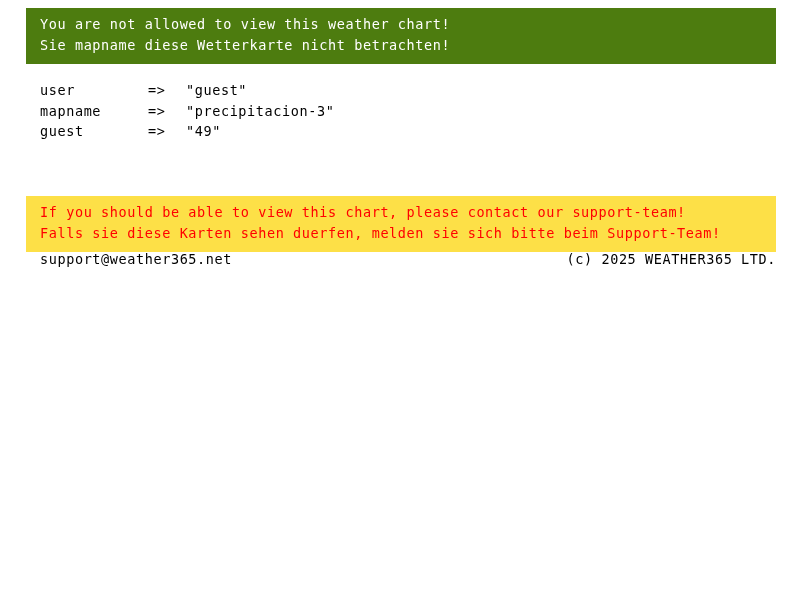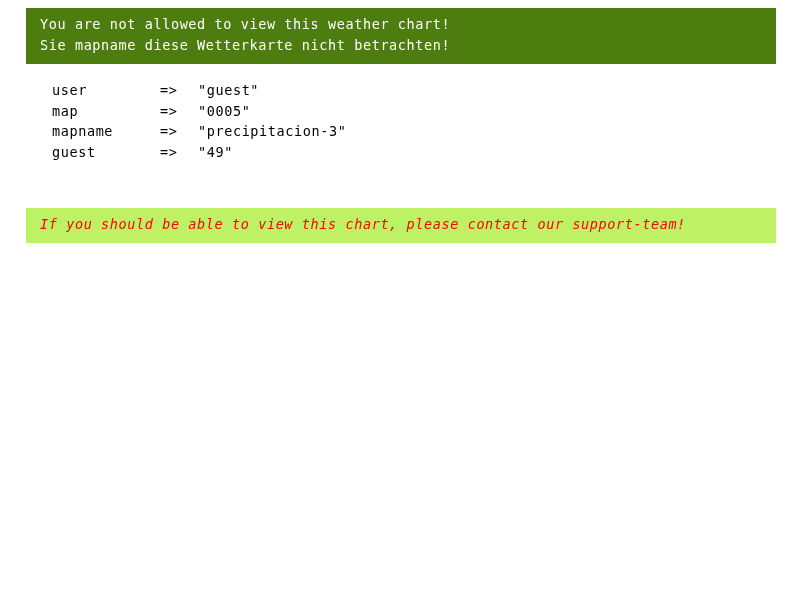--- a/index.html
+++ b/index.html
@@ -29,31 +29,30 @@
     line-height: 21px;
     letter-spacing: 0.6px;
     white-space: nowrap;
   }
   .banner-error {
     top: 8px;
     background: #4d7c0f;
     color: #ffffff;
   }
   .banner-info {
-    top: 208px;
-    background: #bef264;
+    top: 196px;
+    background: #fde047;
     color: #ff0000;
-    font-style: italic;
   }
   .banner-line {
     display: block;
   }
   .params {
     position: absolute;
-    left: 52px;
+    left: 40px;
     top: 80px;
     font-size: 13.5px;
     line-height: 20.5px;
     letter-spacing: 0.6px;
     border-collapse: collapse;
   }
   .params td {
     padding: 0;
     font-size: 13.5px;
     line-height: 20.5px;
@@ -93,37 +92,35 @@
   </div>
 
   <table class="params">
     <tbody>
         <tr>
       <td class="key">user</td>
       <td class="arrow">=&gt;</td>
       <td class="val">"guest"</td>
     </tr>
     <tr>
-      <td class="key">map</td>
-      <td class="arrow">=&gt;</td>
-      <td class="val">"0005"</td>
-    </tr>
-    <tr>
       <td class="key">mapname</td>
       <td class="arrow">=&gt;</td>
       <td class="val">"precipitacion-3"</td>
     </tr>
     <tr>
       <td class="key">guest</td>
       <td class="arrow">=&gt;</td>
       <td class="val">"49"</td>
     </tr>
   </tbody>
     </table>
 
   <div class="banner banner-info">
     <span class="banner-line">If you should be able to view this chart, please contact our support-team!</span>
+    <span class="banner-line">Falls sie diese Karten sehen duerfen, melden sie sich bitte beim Support-Team!</span>
   </div>
 
   <div class="footer">
+    <span>support@weather365.net</span>
+    <span>(c) 2025 WEATHER365 LTD.</span>
   </div>
 
 </div>
 
 </body></html>

